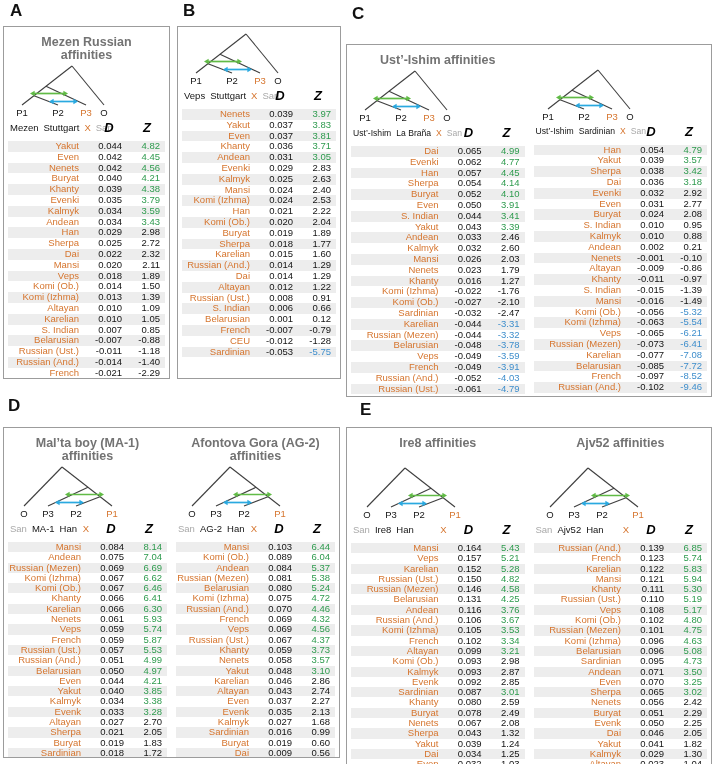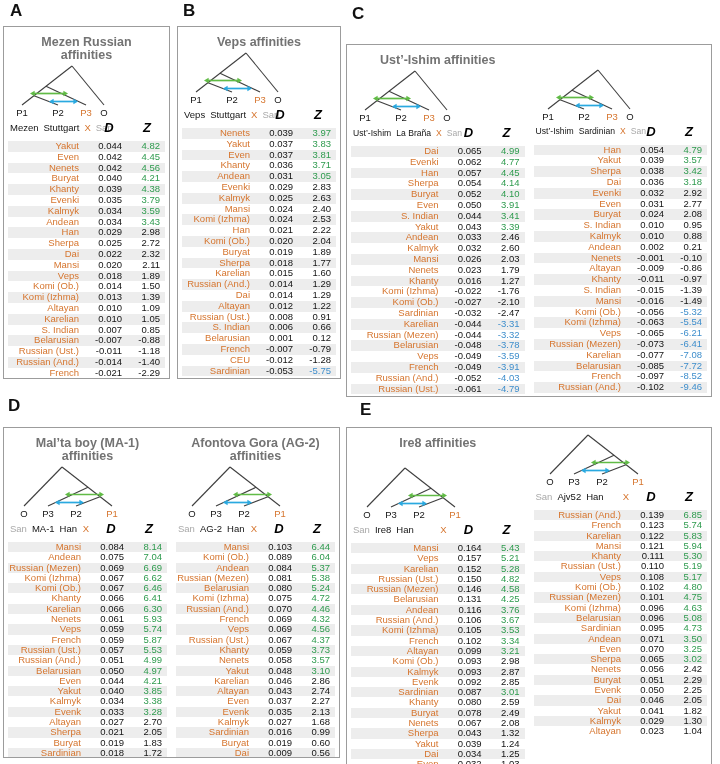--- a/index.html
+++ b/index.html
@@ -192,23 +192,20 @@
             <span class="nm c-o">Sardinian</span>
             <span class="dv">-0.051</span>
             <span class="zv c-b">-5.39</span>
           </div>
         </div>
       </div>
   </div>
 
   <div class="group r1" style="left:177px;top:26px;width:164px;height:353px">
     <div class="tbl">
-        <div class="title">
-          <div>Veps affinities</div>
-        </div>
         <div class="treewrap">
           <svg class="tree" width="118" height="57" viewBox="0 0 118 57">
             <line x1="64" y1="3" x2="96" y2="42" stroke="#3f3f3f" stroke-width="1.1"></line>
             <line x1="64" y1="3" x2="14" y2="42" stroke="#3f3f3f" stroke-width="1.1"></line>
             <line x1="38" y1="23.28" x2="78" y2="42" stroke="#3f3f3f" stroke-width="1.1"></line>
             <line x1="26" y1="32.64" x2="50" y2="42" stroke="#3f3f3f" stroke-width="1.1"></line>
             <line x1="25.5" y1="30.5" x2="56.5" y2="30.5" stroke="#61bb46" stroke-width="1.7"></line>
             <polygon points="22,30.5 26.6,27.8 26.6,33.2" fill="#61bb46"></polygon>
             <polygon points="60,30.5 55.4,27.8 55.4,33.2" fill="#61bb46"></polygon>
             <line x1="44.5" y1="38.5" x2="66.5" y2="38.5" stroke="#2aa9e0" stroke-width="1.7"></line>
@@ -1088,20 +1085,23 @@
             <span class="zv c-k">1.25</span>
           </div>
           <div class="row">
             <span class="nm c-o">Even</span>
             <span class="dv">0.032</span>
             <span class="zv c-k">1.03</span>
           </div>
         </div>
       </div>
     <div class="tbl">
+        <div class="title">
+          <div>Ajv52 affinities</div>
+        </div>
         <div class="treewrap">
           <svg class="tree" width="118" height="57" viewBox="0 0 118 57">
             <line x1="54" y1="3" x2="16" y2="42" stroke="#3f3f3f" stroke-width="1.1"></line>
             <line x1="54" y1="3" x2="104" y2="42" stroke="#3f3f3f" stroke-width="1.1"></line>
             <line x1="80" y1="23.28" x2="40" y2="42" stroke="#3f3f3f" stroke-width="1.1"></line>
             <line x1="92" y1="32.64" x2="68" y2="42" stroke="#3f3f3f" stroke-width="1.1"></line>
             <line x1="60.5" y1="30.5" x2="92.5" y2="30.5" stroke="#61bb46" stroke-width="1.7"></line>
             <polygon points="57,30.5 61.6,27.8 61.6,33.2" fill="#61bb46"></polygon>
             <polygon points="96,30.5 91.4,27.8 91.4,33.2" fill="#61bb46"></polygon>
             <line x1="50.5" y1="38.5" x2="72.5" y2="38.5" stroke="#2aa9e0" stroke-width="1.7"></line>

